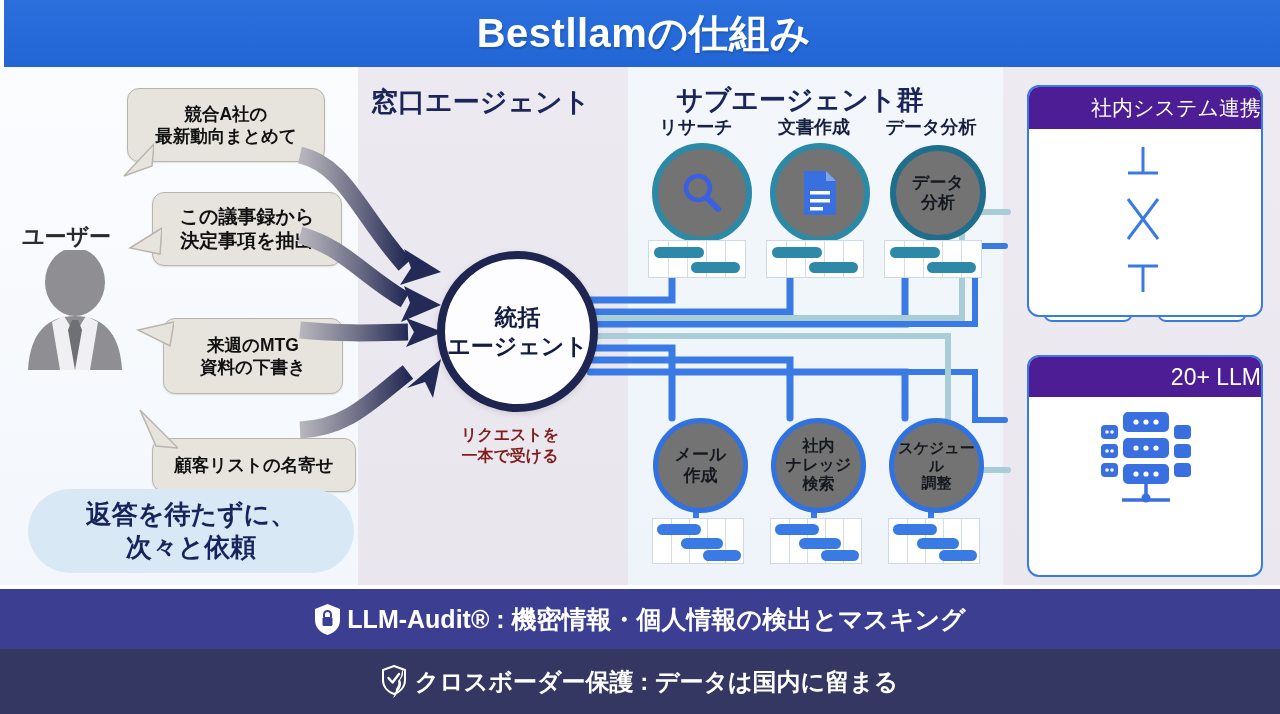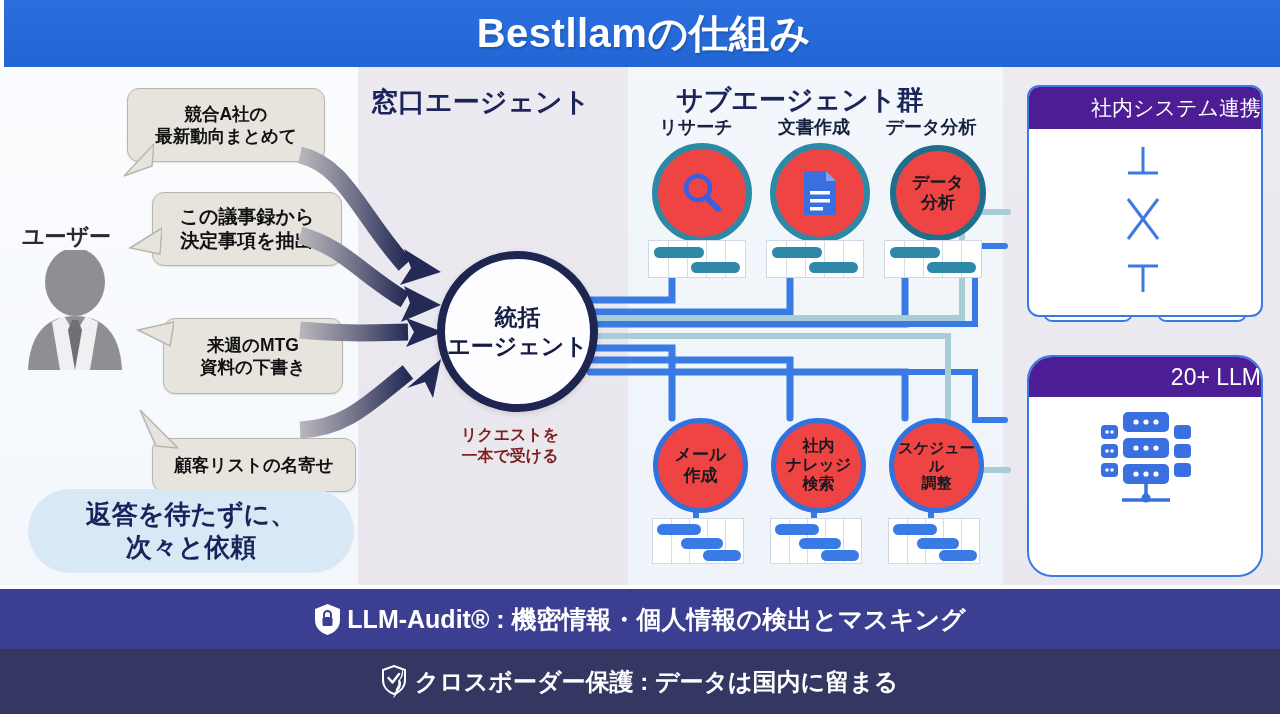--- a/index.html
+++ b/index.html
@@ -44,21 +44,21 @@
 
   
   .agent{position:absolute;left:437px;top:251px;width:145px;height:145px;border-radius:50%;
     background:#fdfdff;border:8px solid #1e2550;display:flex;align-items:center;justify-content:center;
     text-align:center;box-shadow:0 2px 6px rgba(0,0,0,.12);z-index:6;}
   .agent span{color:#151c42;font-weight:bold;font-size:23px;line-height:1.22;}
   .agent-note{position:absolute;left:437px;top:424px;width:146px;text-align:center;
     color:#7f1d1d;font-size:16px;font-weight:bold;line-height:1.32;}
 
   
-  .node{position:absolute;border-radius:50%;background:#ef4444;display:flex;align-items:center;
+  .node{position:absolute;border-radius:50%;background:#737373;display:flex;align-items:center;
     justify-content:center;text-align:center;z-index:5;}
   .node span{font-weight:bold;color:#15181f;line-height:1.18;}
   .node-teal{border:6px solid #2d8aa6;}
   .node-teal-dark{border:6px solid #1f6f8c;}
   .node-blue{border:5px solid #3072df;}
 
   
   .gantt{position:absolute;background:#fff;border:1px solid #cfd8e3;z-index:5;}
   .gantt i{position:absolute;top:0;bottom:0;width:1px;background:#d4dce6;}
   .gantt b{position:absolute;height:11px;border-radius:6px;}
@@ -394,21 +394,21 @@
         <line x1="31" y1="5" x2="29" y2="7"></line>
           <line x1="9" y1="13" x2="12" y2="13"></line>
           <line x1="35" y1="13" x2="32" y2="13"></line>
       </g>
       <path d="M4,22 C10,19 18,19 22,23 L22,31 C18,27 10,27 4,30 Z" fill="#2f6fe0"></path>
       <path d="M40,22 C34,19 26,19 22,23 L22,31 C26,27 34,27 40,30 Z" fill="#2f6fe0"></path>
     </svg>
     <span>社内ナレッジ</span>
   </div>
 
-  <div class="panel" style="left:1027px;top:355px;width:232px;height:218px;border-radius:25px;">
+  <div class="panel" style="left:1027px;top:355px;width:232px;height:218px;">
     <div class="panel-head" style="height:40px;line-height:40px;font-size:23px;">20+ LLM</div>
   </div>
   <div style="position:absolute;left:1095px;top:408px;z-index:6;">
     <svg width="100" height="100" viewBox="0 0 100 100">
       <g fill="#3a6fe0">
         <rect x="28" y="4" width="46" height="20" rx="5"></rect>
         <rect x="28" y="30" width="46" height="20" rx="5"></rect>
         <rect x="28" y="56" width="46" height="20" rx="5"></rect>
         <rect x="6" y="17" width="17" height="14" rx="4"></rect>
         <rect x="6" y="36" width="17" height="14" rx="4"></rect>

